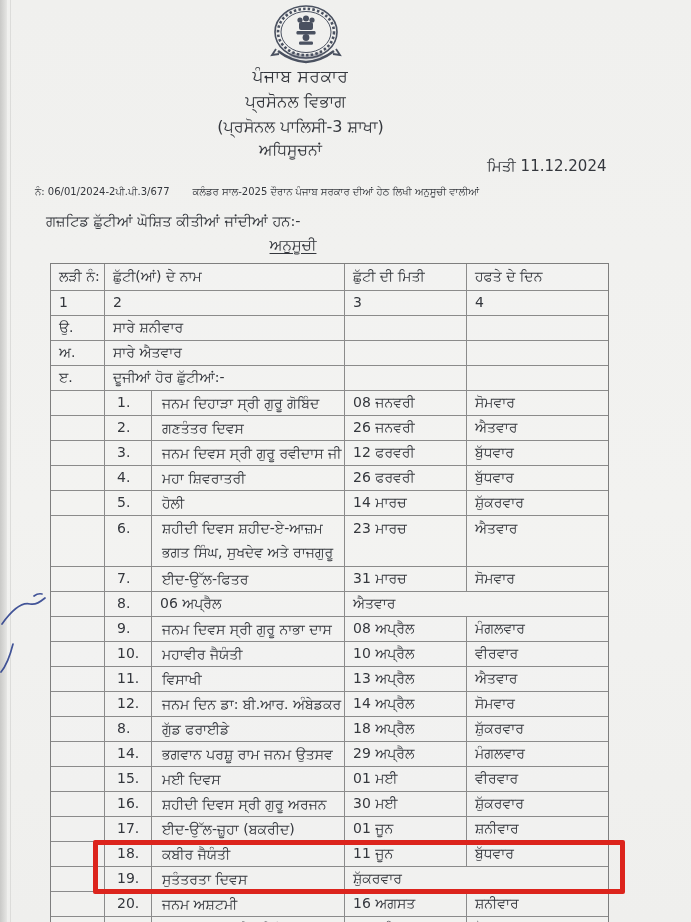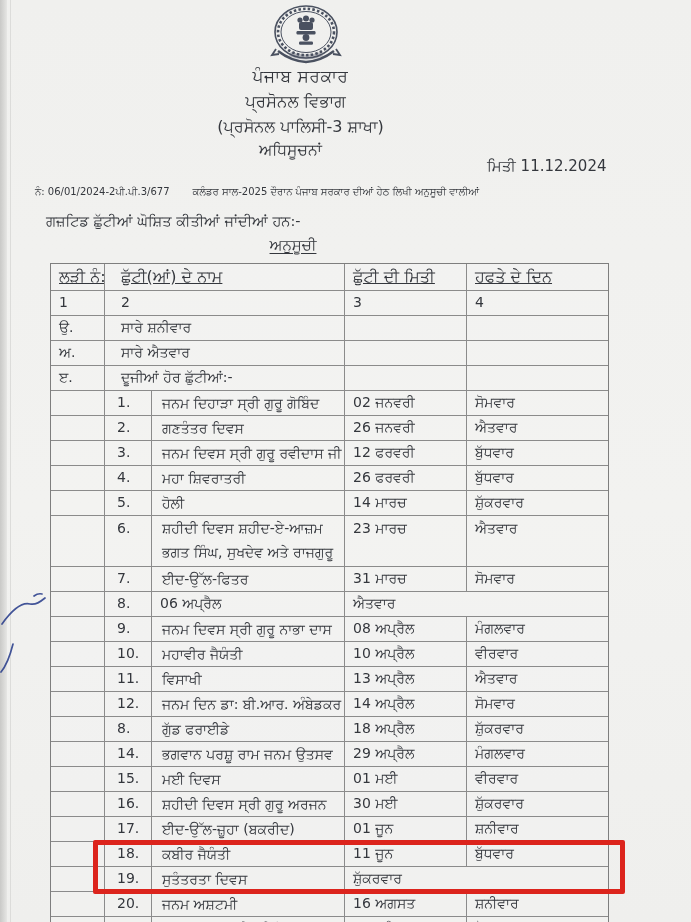--- a/index.html
+++ b/index.html
@@ -41,25 +41,25 @@
     border:1.6px solid #7e7e7e;
     background:rgba(255,255,255,.12);
   }
   .trow{
     display:grid;
     grid-template-columns:53px 47px 193px 122px 142px;
     height:24px;line-height:23px;
     font-size:14px;
   }
   .trow + .trow{border-top:1.4px solid #8b8b8b;}
-  .trow.head{height:26px;line-height:25px;font-size:16px;text-decoration:underline;}
+  .trow.head{height:26px;line-height:25px;font-size:14px;}
   .trow.tall{height:50px;line-height:24px;}
   .cell{overflow:hidden;white-space:nowrap;padding-left:8px;box-sizing:border-box;}
   .cell + .cell{border-left:1.4px solid #8b8b8b;}
-  .cell.merged{grid-column:2 / 4;padding-left:16px;}
+  .cell.merged{grid-column:2 / 4;padding-left:8px;}
   .cell.num{padding-left:12px;}
   .cell.name{padding-left:10px;white-space:normal;line-height:24px;}
   .cell.empty{padding:0;}
   
   .highlight-box{
     position:absolute;left:93px;top:840px;width:532px;height:54px;
     border:5px solid #dc241c;
     box-sizing:border-box;
     border-radius:2px;
     pointer-events:none;
@@ -140,21 +140,21 @@
       <div class="trow">
         <div class="cell">ੲ.</div>
         <div class="cell merged">ਦੂਜੀਆਂ ਹੋਰ ਛੁੱਟੀਆਂ:-</div>
         <div class="cell empty"></div>
         <div class="cell empty"></div>
       </div>
       <div class="trow">
         <div class="cell empty"></div>
         <div class="cell num">1.</div>
         <div class="cell name">ਜਨਮ ਦਿਹਾੜਾ ਸ੍ਰੀ ਗੁਰੂ ਗੋਬਿੰਦ ਸਿੰਘ</div>
-        <div class="cell">02 ਜਨਵਰੀ</div>
+        <div class="cell">08 ਜਨਵਰੀ</div>
         <div class="cell">ਸੋਮਵਾਰ</div>
       </div>
       <div class="trow">
         <div class="cell empty"></div>
         <div class="cell num">2.</div>
         <div class="cell name">ਗਣਤੰਤਰ ਦਿਵਸ</div>
         <div class="cell">26 ਜਨਵਰੀ</div>
         <div class="cell">ਐਤਵਾਰ</div>
       </div>
       <div class="trow">

